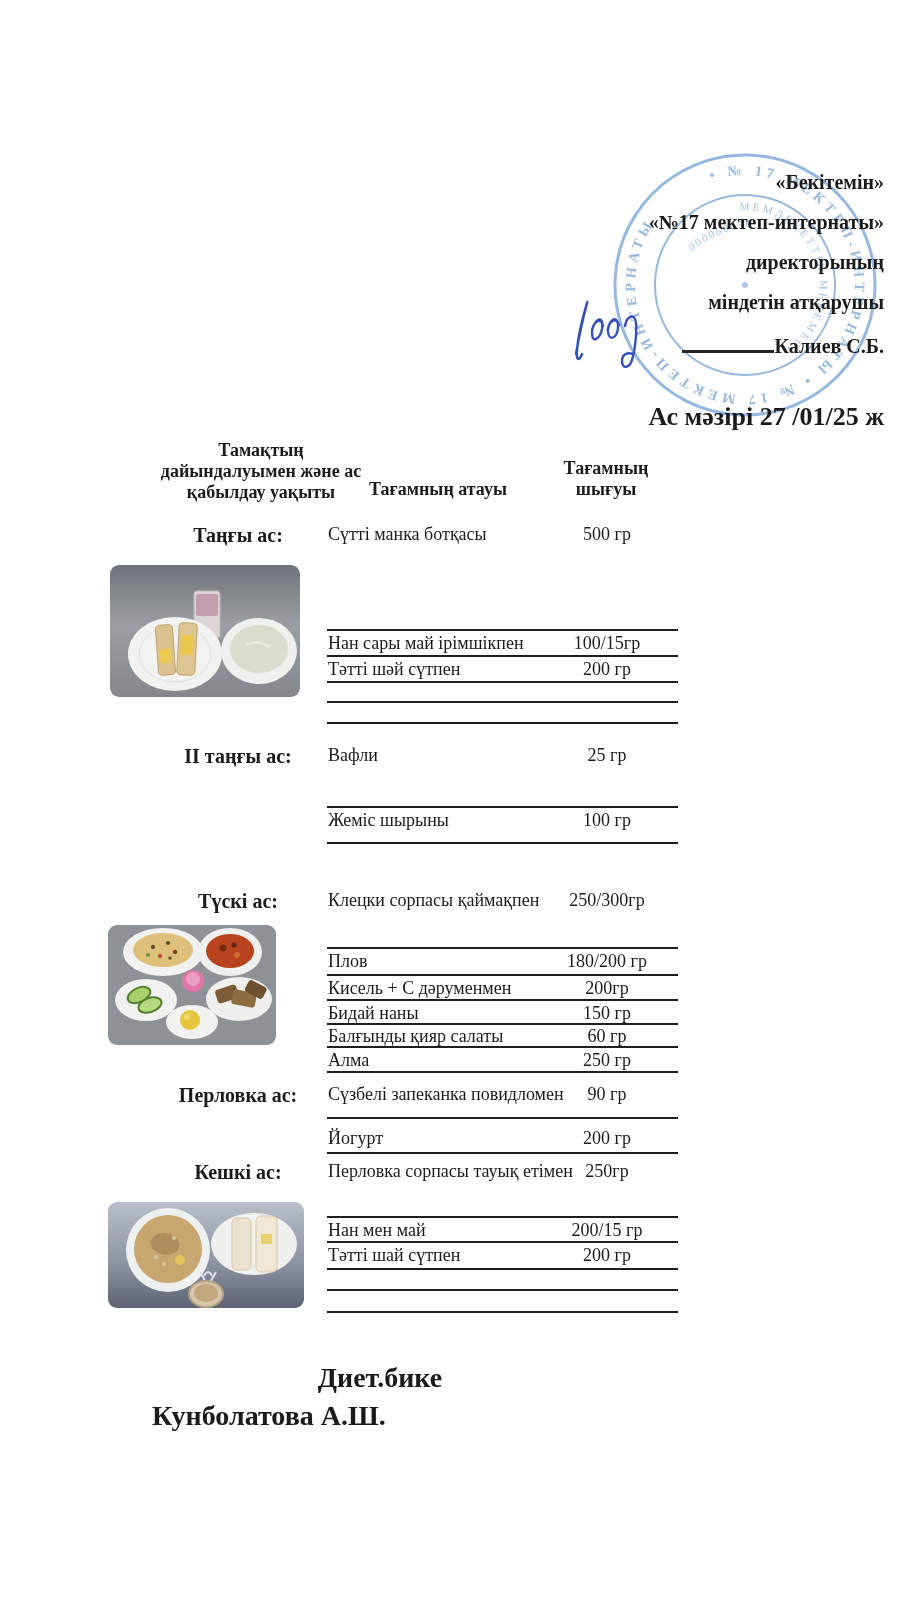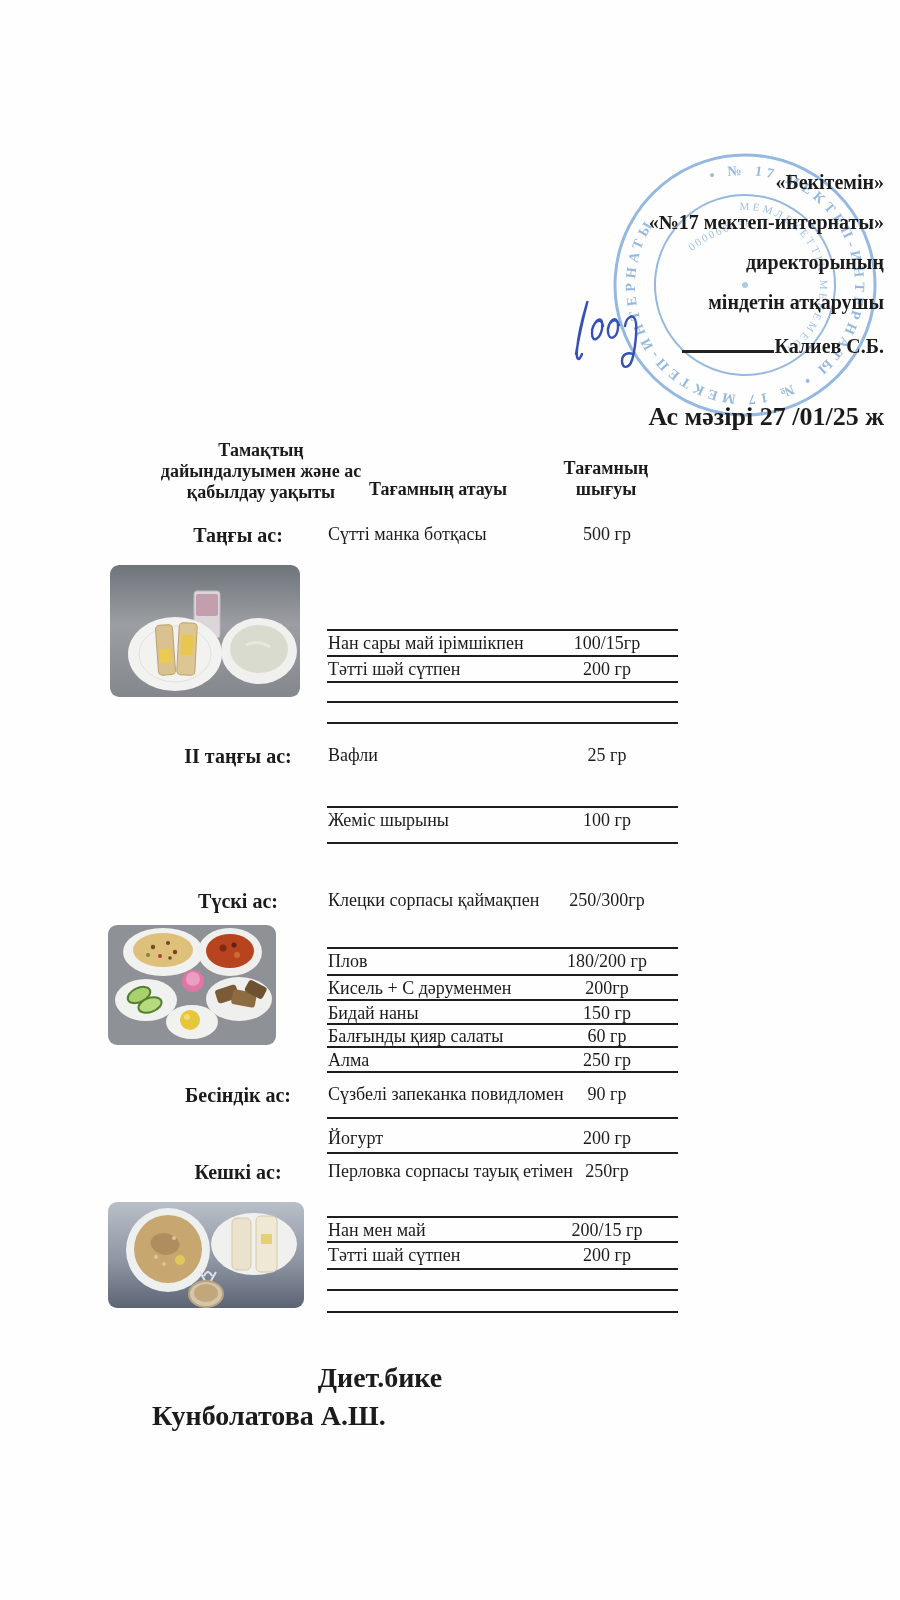--- a/index.html
+++ b/index.html
@@ -123,21 +123,21 @@
   <div class="mname" style="top:1003px">Бидай наны</div>
   <div class="mqty" style="top:1003px">150 гр</div>
   <div class="rule" style="top:1023px"></div>
   <div class="mname" style="top:1026px">Балғынды қияр   салаты</div>
   <div class="mqty" style="top:1026px">60 гр</div>
   <div class="rule" style="top:1046px"></div>
   <div class="mname" style="top:1050px">Алма</div>
   <div class="mqty" style="top:1050px">250 гр</div>
   <div class="rule" style="top:1071px"></div>
 
-  <div class="mlabel" style="top:1084px">Бесіндік ас:</div>
+  <div class="mlabel" style="top:1084px">Перловка ас:</div>
   <div class="mname" style="top:1084px">Сүзбелі запеканка повидломен</div>
   <div class="mqty" style="top:1084px">90 гр</div>
   <div class="rule" style="top:1117px"></div>
   <div class="mname" style="top:1128px">Йогурт</div>
   <div class="mqty" style="top:1128px">200 гр</div>
   <div class="rule" style="top:1152px"></div>
 
   <div class="mlabel" style="top:1161px">Кешкі ас:</div>
   <div class="mname" style="top:1161px">Перловка  сорпасы тауық етімен</div>
   <div class="mqty" style="top:1161px">250гр</div>

